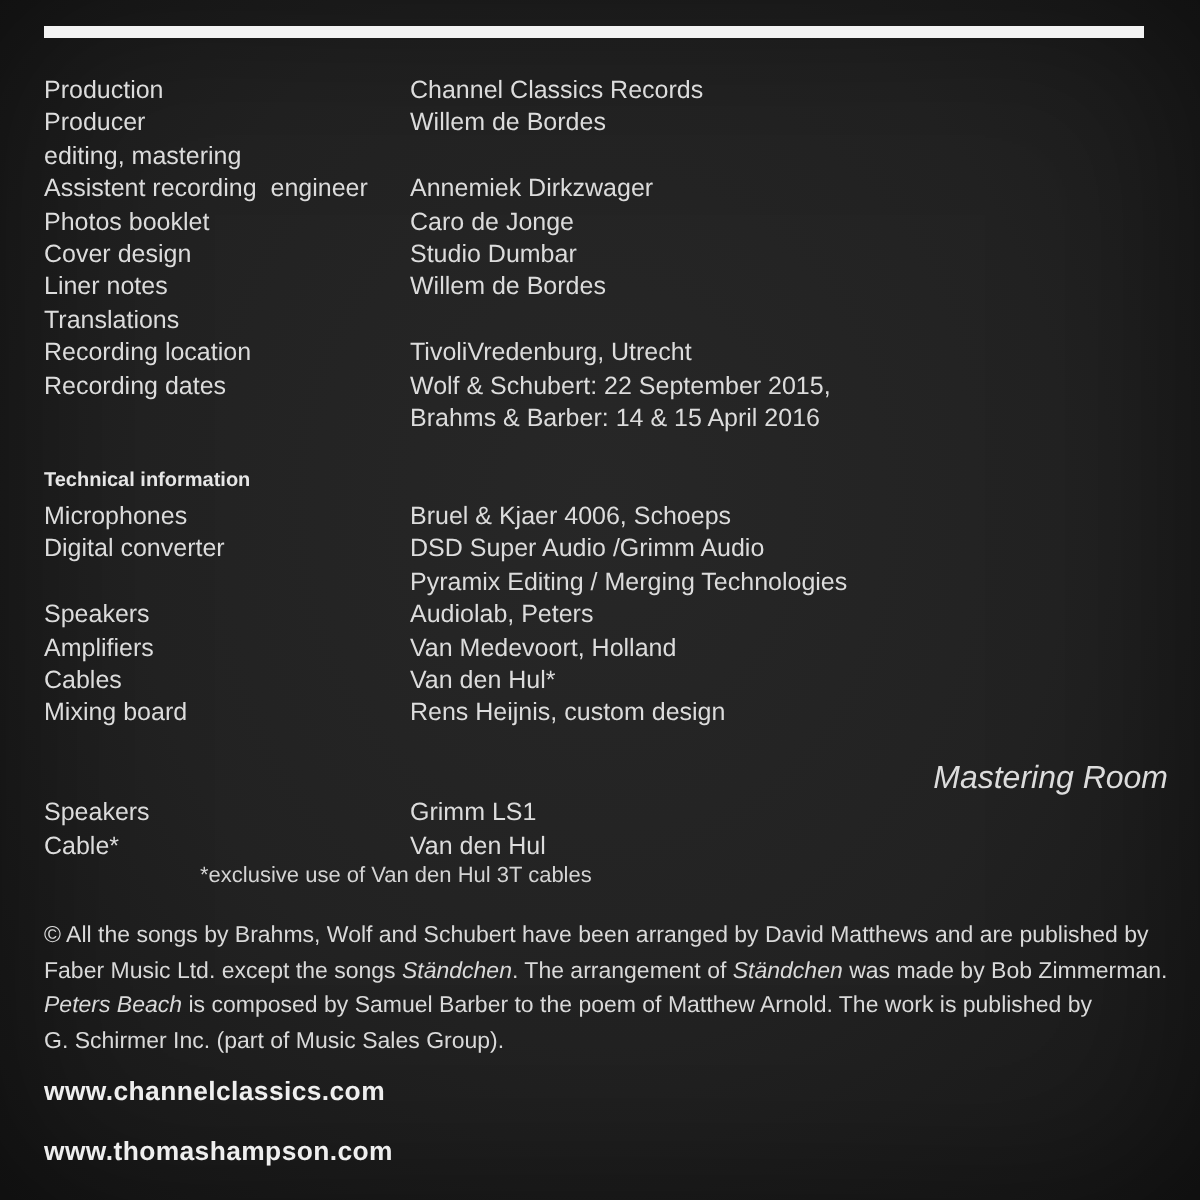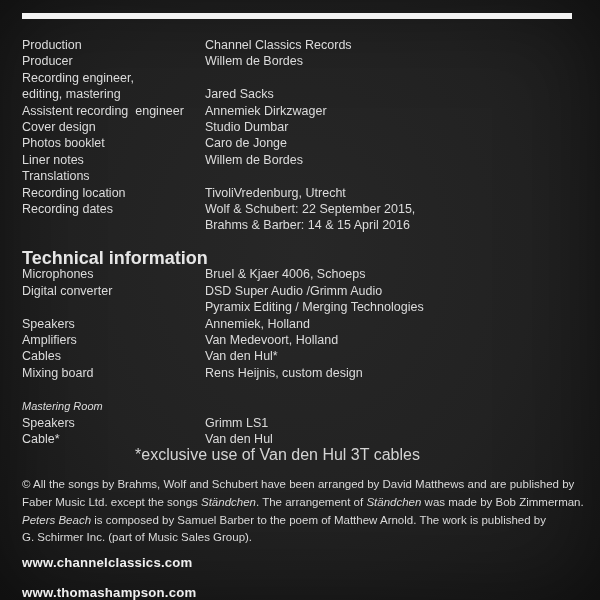--- a/index.html
+++ b/index.html
@@ -18,24 +18,24 @@
   }
   .content{position:absolute;left:22px;top:37px;width:562px;}
   .row{
     display:grid;grid-template-columns:183px 1fr;
     font-size:12.5px;line-height:16.4px;
   }
   .c-label{white-space:pre-wrap;}
   .c-value{white-space:pre-wrap;}
   .sec2{margin-top:16px;}
   .sec3{margin-top:17px;}
-  .h-bold{font-weight:bold;font-size:18px;line-height:16.4px;color:#e6e6e6;}
-  .h-italic{font-style:italic;font-size:11px;line-height:16.4px;}
+  .h-bold{font-weight:bold;font-size:10px;line-height:16.4px;color:#e6e6e6;}
+  .h-italic{font-style:italic;font-size:16px;line-height:16.4px;text-align:right;}
   .footnote{
-    margin-left:113px;font-size:16px;line-height:15px;color:#d4d4d4;
+    margin-left:78px;font-size:11px;line-height:15px;color:#d4d4d4;
   }
   .copyright{margin-top:14px;font-size:11.5px;line-height:17.6px;color:#d9d9d9;}
   .copyright > div{white-space:nowrap;}
   .it{font-style:italic;}
   .websites{
     margin-top:8px;display:flex;gap:15px;
     font-weight:bold;font-size:13.2px;color:#efefef;letter-spacing:0.2px;flex-direction:column;
   }
 </style>
 </head>
@@ -49,38 +49,36 @@
     <div>
       <div class="row">
         <span class="c-label">Production</span>
         <span class="c-value">Channel Classics Records</span>
       </div>
       <div class="row">
         <span class="c-label">Producer</span>
         <span class="c-value">Willem de Bordes</span>
       </div>
       <div class="row">
-        <span class="c-label">Recording engineer,</span>
         <span class="c-value"></span>
       </div>
       <div class="row">
         <span class="c-label">editing, mastering</span>
-        <span class="c-value">Jared Sacks</span>
       </div>
       <div class="row">
         <span class="c-label">Assistent recording  engineer</span>
         <span class="c-value">Annemiek Dirkzwager</span>
       </div>
       <div class="row">
+        <span class="c-label">Photos booklet</span>
+        <span class="c-value">Caro de Jonge</span>
+      </div>
+      <div class="row">
         <span class="c-label">Cover design</span>
         <span class="c-value">Studio Dumbar</span>
-      </div>
-      <div class="row">
-        <span class="c-label">Photos booklet</span>
-        <span class="c-value">Caro de Jonge</span>
       </div>
       <div class="row">
         <span class="c-label">Liner notes</span>
         <span class="c-value">Willem de Bordes</span>
       </div>
       <div class="row">
         <span class="c-label">Translations</span>
       </div>
       <div class="row">
         <span class="c-label">Recording location</span>
@@ -105,21 +103,21 @@
       <div class="row">
         <span class="c-label">Digital converter</span>
         <span class="c-value">DSD Super Audio /Grimm Audio</span>
       </div>
       <div class="row">
         <span class="c-label"></span>
         <span class="c-value">Pyramix Editing / Merging Technologies</span>
       </div>
       <div class="row">
         <span class="c-label">Speakers</span>
-        <span class="c-value">Annemiek, Holland</span>
+        <span class="c-value">Audiolab, Peters</span>
       </div>
       <div class="row">
         <span class="c-label">Amplifiers</span>
         <span class="c-value">Van Medevoort, Holland</span>
       </div>
       <div class="row">
         <span class="c-label">Cables</span>
         <span class="c-value">Van den Hul*</span>
       </div>
       <div class="row">

